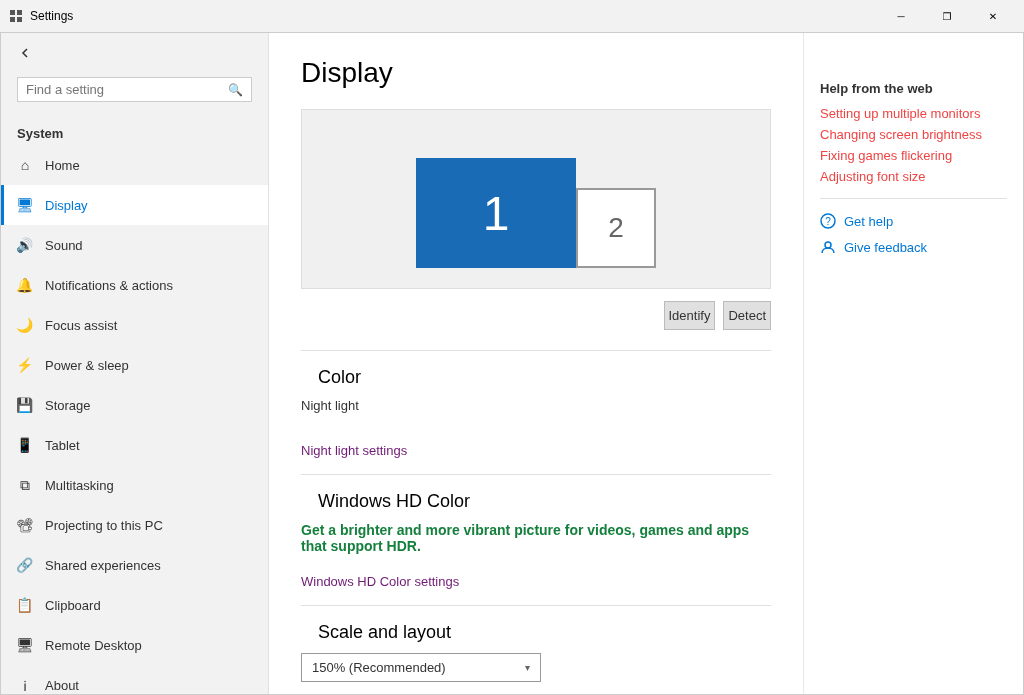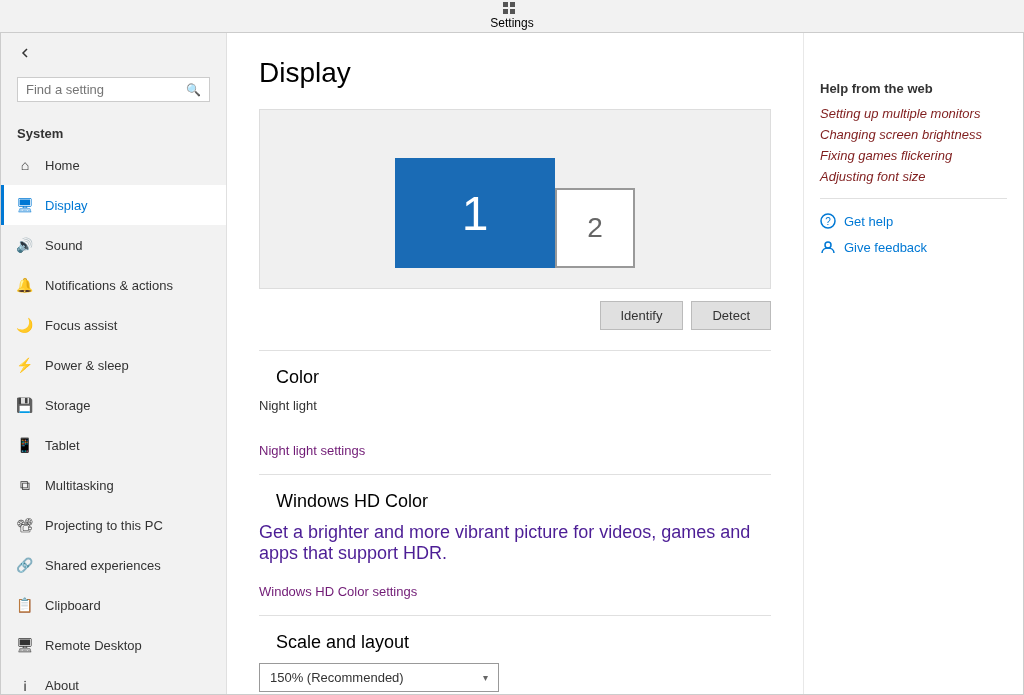--- a/index.html
+++ b/index.html
@@ -7,42 +7,41 @@
 
     
     .titlebar {
       background: #f2f2f2;
       height: 32px;
       display: flex;
       align-items: center;
       padding: 0 8px;
       user-select: none;
       flex-shrink: 0;
-      flex-direction: column;
     }
     .titlebar-icon { width: 16px; height: 16px; margin-right: 6px; display: flex; align-items: center; justify-content: center; }
     .titlebar-title { font-size: 12px; color: #000; flex: 1; }
     .titlebar-controls { display: flex; gap: 0; }
     .titlebar-btn {
       width: 46px; height: 32px; display: flex; align-items: center; justify-content: center;
       cursor: pointer; font-size: 10px; color: #000; background: transparent; border: none;
     }
 
     
     .app-container {
       display: flex;
       flex: 1;
       overflow: hidden;
       background: #fff;
       border: 1px solid #ccc;
     }
 
     
     .sidebar {
-      width: 226px;
+      width: 268px;
       background: #f2f2f2;
       display: flex;
       flex-direction: column;
       flex-shrink: 0;
       overflow-y: auto;
       border-right: 1px solid #e0e0e0;
     }
     .sidebar-nav-btn {
       width: 40px; height: 40px; display: flex; align-items: center; justify-content: center;
       background: transparent; border: none; cursor: pointer; color: #333;
@@ -99,21 +98,21 @@
     }
     .monitor-2 {
       width: 80px; height: 80px; background: #fff; border: 2px solid #999;
       display: flex; align-items: center; justify-content: center;
       color: #666; font-size: 28px; font-weight: 300; margin-bottom: 0;
     }
     .monitor-buttons {
       display: flex; gap: 8px; justify-content: flex-end; margin-bottom: 20px;
     }
     .monitor-btn {
-      background: #e0e0e0; border: 1px solid #bbb; padding: 6px 20px;
+      background: #e0e0e0; border: 1px solid #bbb; padding: 6px 4px;
       cursor: pointer; font-size: 13px; color: #333;
     }
 
     
     .section-title { font-size: 18px; font-weight: 400; color: #000; margin-bottom: 10px; margin-left: 17px; }
     .section-divider { border: none; border-top: 1px solid #e0e0e0; margin: 16px 0; }
 
     
     .toggle-row { display: flex; align-items: center; gap: 8px; margin-bottom: 4px; }
     .toggle-track {
@@ -122,39 +121,39 @@
     }
     .toggle-thumb {
       width: 18px; height: 18px; background: #fff; border-radius: 50%;
       position: absolute; top: 2px; left: 2px;
       box-shadow: 0 1px 3px rgba(0,0,0,0.3);
     }
     .toggle-off-label { font-size: 13px; color: #333; }
     .link { color: #701a75; text-decoration: none; font-size: 13px; cursor: pointer; display: inline-block; margin-top: 12px; }
 
     
-    .hd-description { font-size: 18px; color: #4c1d95; margin-bottom: 8px; }
+    .hd-description { font-size: 14px; color: #15803d; margin-bottom: 8px; font-weight: bold; }
 
     
     .field-label { font-size: 13px; color: #333; margin-bottom: 6px; }
     .dropdown {
       display: flex; align-items: center; justify-content: space-between;
       border: 1px solid #999; padding: 6px 10px; background: #fff;
       width: 240px; cursor: pointer; font-size: 13px; color: #333;
     }
     .dropdown-arrow { font-size: 10px; color: #666; }
 
     
     .right-panel {
       width: 220px; flex-shrink: 0; padding: 16px;
       border-left: 1px solid #e8e8e8; background: #fff;
       overflow-y: auto;
     }
     .help-title { font-size: 13px; font-weight: 600; color: #333; margin-bottom: 10px; margin-top: 32px; }
-    .help-link { color: #7f1d1d; font-size: 13px; text-decoration: none; display: block; margin-bottom: 6px; cursor: pointer; font-style: italic; }
+    .help-link { color: #ef4444; font-size: 13px; text-decoration: none; display: block; margin-bottom: 6px; cursor: pointer; }
     .help-divider { border: none; border-top: 1px solid #e0e0e0; margin: 14px 0; }
     .help-action { display: flex; align-items: center; gap: 8px; font-size: 13px; color: #0078d4; cursor: pointer; margin-bottom: 10px; }
     .help-action-icon { width: 16px; height: 16px; display: flex; align-items: center; justify-content: center; }
 
     
     .content-area {
       display: flex; flex: 1; overflow: hidden;
     }
 
     

